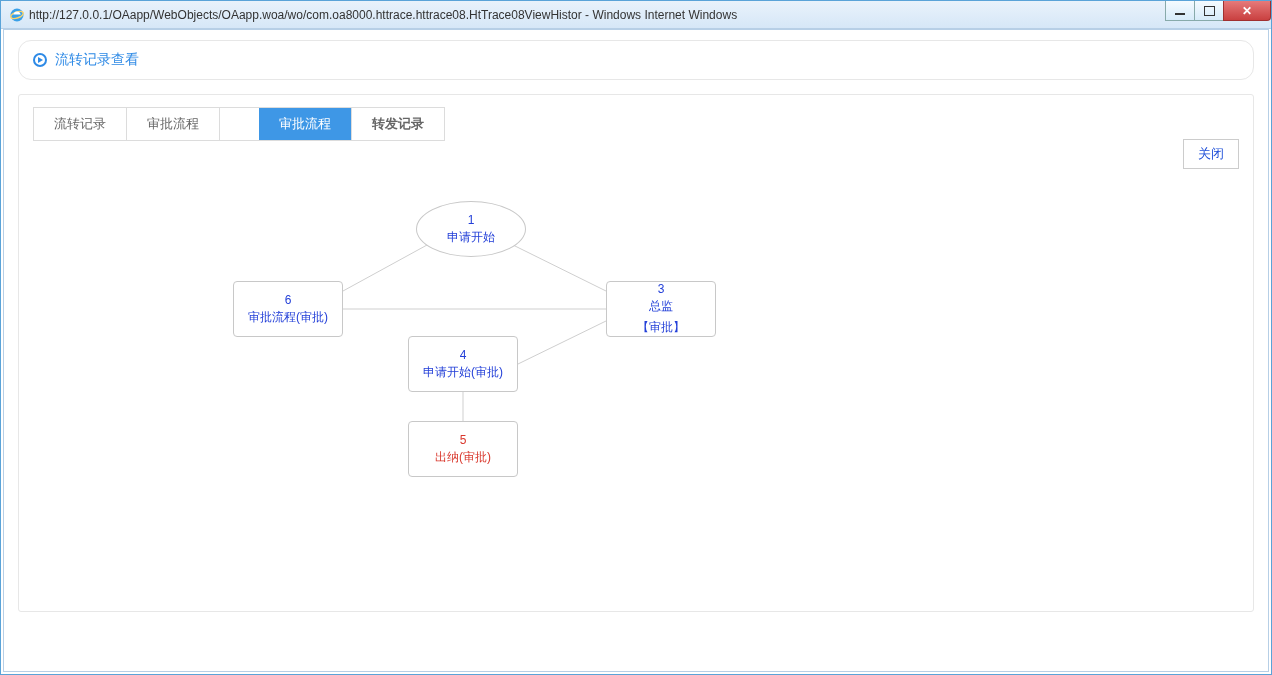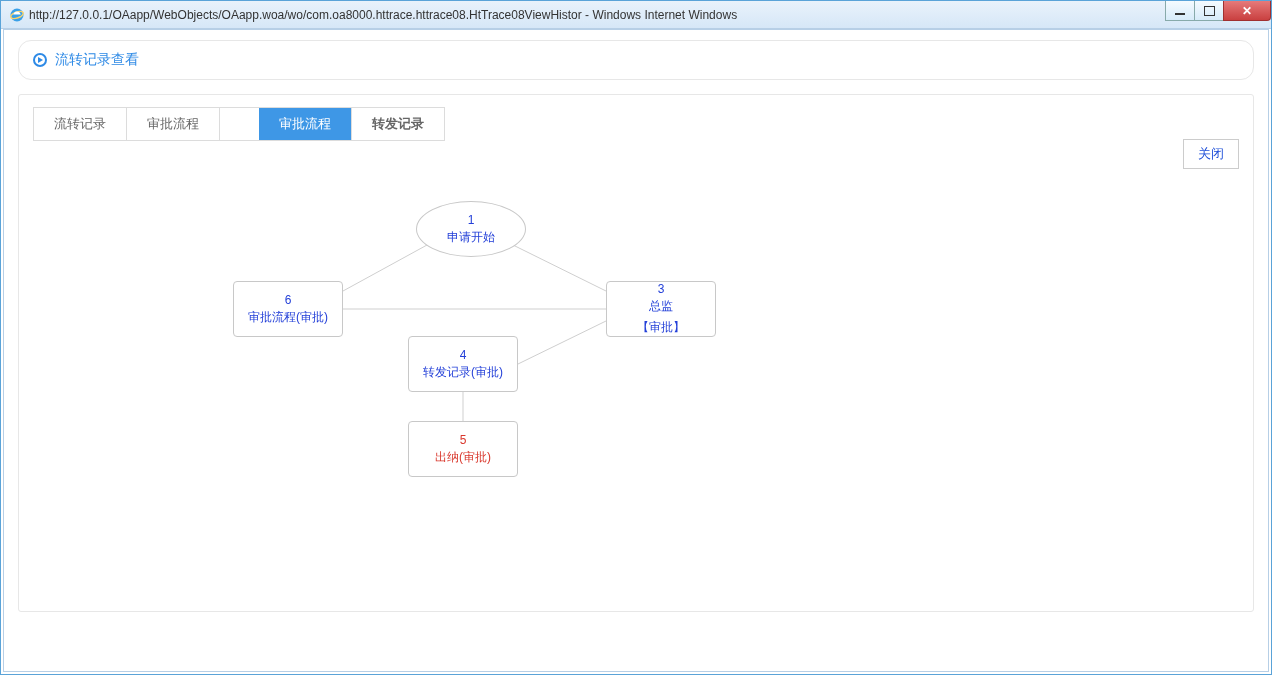--- a/index.html
+++ b/index.html
@@ -97,21 +97,21 @@
             <span class="num">6</span>
             <span class="label">审批流程(审批)</span>
           </div>
           <div class="node rect" style="left: 573px; top: 120px;">
             <span class="num">3</span>
             <span class="label">总监</span>
             <span class="label extra">【审批】</span>
           </div>
           <div class="node rect" style="left: 375px; top: 175px;">
             <span class="num">4</span>
-            <span class="label">转发记录(审批)</span>
+            <span class="label">申请开始(审批)</span>
           </div>
           <div class="node rect current" style="left: 375px; top: 260px;">
             <span class="num">5</span>
             <span class="label">出纳(审批)</span>
           </div>
         </div>
     </div>
   </div>
 </div>
 

